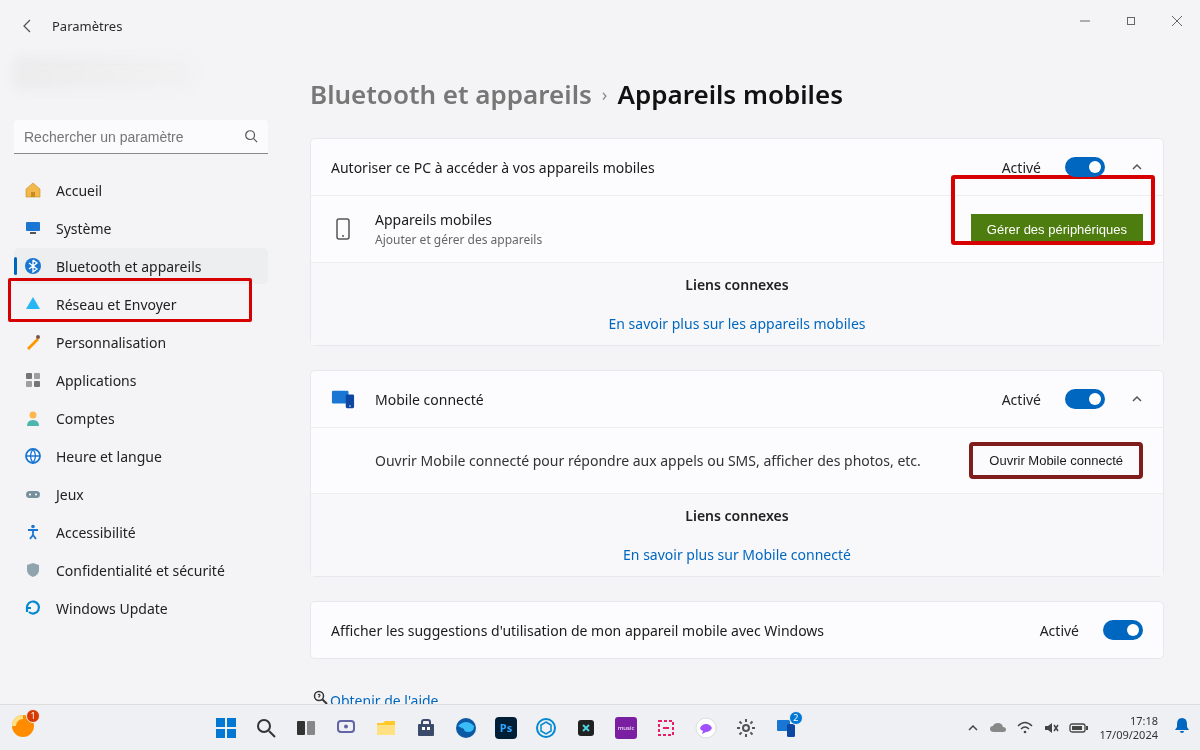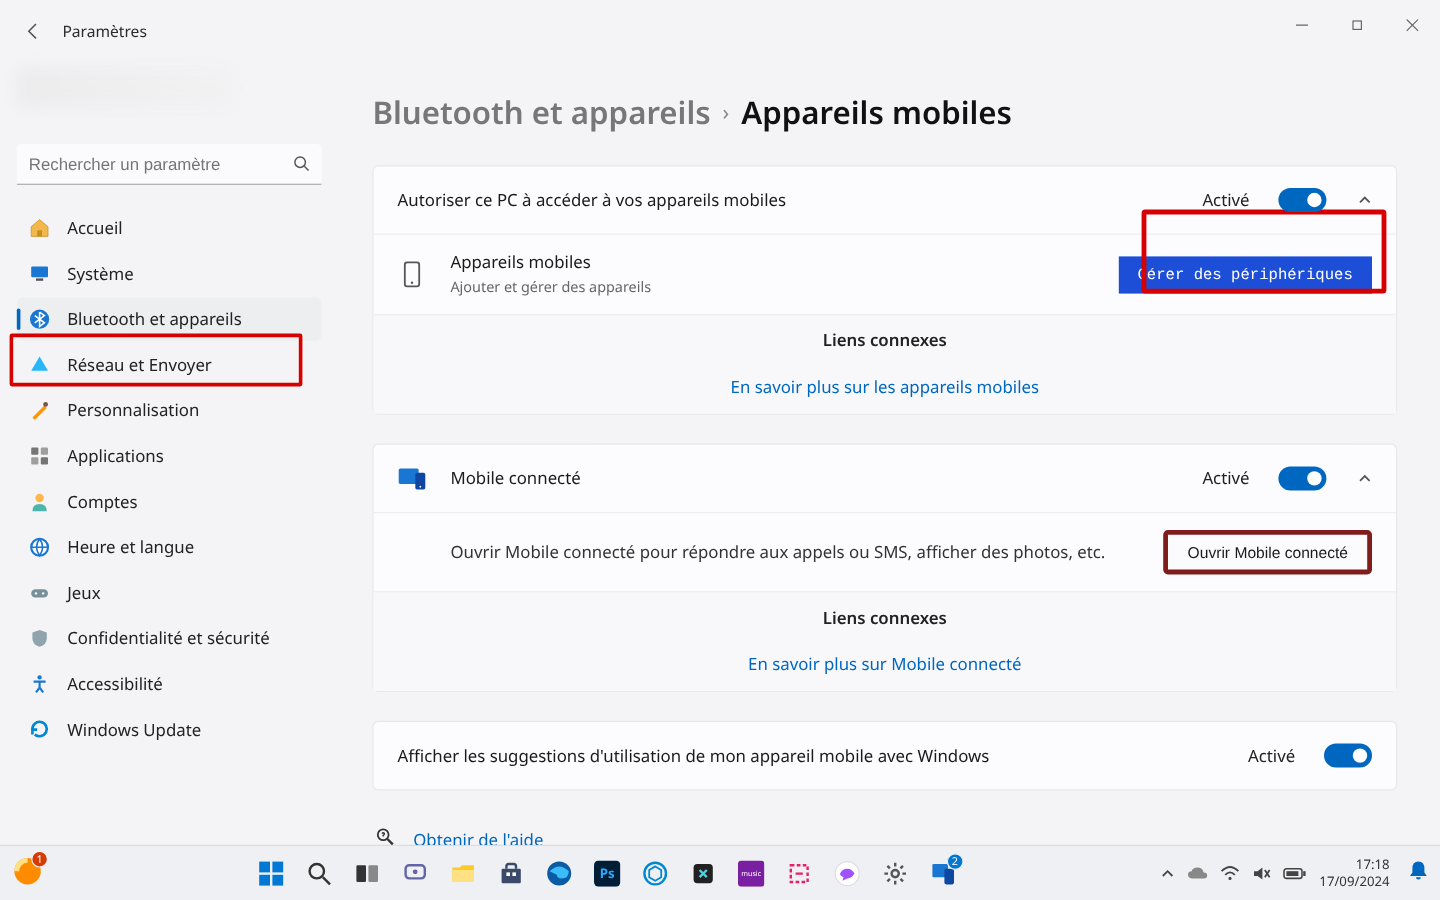--- a/index.html
+++ b/index.html
@@ -103,22 +103,22 @@
       width: 40px; height: 20px; border-radius: 10px; background: #0067c0;
       position: relative; flex-shrink: 0;
     }
     .toggle::after {
       content: ''; position: absolute; width: 12px; height: 12px;
       border-radius: 50%; background: #fff; top: 4px; right: 4px;
     }
     .chevron { color: #555; margin-left: 6px; }
 
     .btn-primary {
-      background: #1d4ed8; color: #fff; border: none; border-radius: 0;
-      padding: 8px 16px; font-size: 13px; cursor: pointer; font-family: Liberation Mono, monospace;
+      background: #4d7c0f; color: #fff; border: none; border-radius: 0;
+      padding: 8px 16px; font-size: 13px; cursor: pointer;
     }
     .btn-secondary {
       background: #fbfbfe; color: #1a1a1a; border: 4px solid #7f1d1d;
       border-radius: 4px; padding: 7px 16px; font-size: 13px; cursor: pointer;
     }
     .links-row {
       background: #f8f8fa; padding: 12px 20px; display: flex;
       align-items: center; gap: 20px; font-size: 14px; flex-direction: column;
     }
     .links-label { font-weight: 600; color: #222; }
@@ -126,21 +126,21 @@
 
     .row.inset { padding-left: 64px; }
     .row.inset .row-title { font-size: 14px; color: #333; }
 
     .annot-manage {
       position: absolute; border: 4px solid #d60000; border-radius: 3px;
       width: 204px; height: 70px; top: 36px; right: 8px; pointer-events: none;
     }
 
     .help-links { margin-top: 4px; }
-    .help-row { display: flex; align-items: center; gap: 14px; padding: 6px 2px; font-size: 14px; }
+    .help-row { display: flex; align-items: center; padding: 6px 2px; font-size: 14px; }
     .help-row .link { color: #0067c0; }
 
     
     .taskbar {
       position: absolute; bottom: 0; left: 0; right: 0; height: 46px;
       background: #eef0f4; border-top: 1px solid #ddd; display: flex;
       align-items: center; padding: 0 10px;
     }
     .tb-center { flex: 1; display: flex; justify-content: center; gap: 2px; }
     .tb-icon {
@@ -289,33 +289,33 @@
               <rect x="2" y="6" width="14" height="7" rx="3.5" fill="#78909c"></rect>
               <circle cx="6" cy="9.5" r="1" fill="#fff"></circle>
               <circle cx="12" cy="9.5" r="1" fill="#fff"></circle>
             </svg>
           </span>
         <span>Jeux</span>
       </div>
       <div class="nav-item">
         <span class="nav-icon">
             <svg width="18" height="18" viewBox="0 0 18 18">
-              <path d="M9 2 L15 4 V9 Q15 14 9 16 Q3 14 3 9 V4 Z" fill="#90a4ae"></path>
-            </svg>
-          </span>
-        <span>Confidentialité et sécurité</span>
-      </div>
-      <div class="nav-item">
-        <span class="nav-icon">
-            <svg width="18" height="18" viewBox="0 0 18 18">
               <circle cx="9" cy="3.5" r="1.8" fill="#1976d2"></circle>
               <path d="M4 7 L14 7 M9 7 V12 M6 16 L9 12 L12 16" stroke="#1976d2" stroke-width="1.8" fill="none"></path>
             </svg>
           </span>
         <span>Accessibilité</span>
+      </div>
+      <div class="nav-item">
+        <span class="nav-icon">
+            <svg width="18" height="18" viewBox="0 0 18 18">
+              <path d="M9 2 L15 4 V9 Q15 14 9 16 Q3 14 3 9 V4 Z" fill="#90a4ae"></path>
+            </svg>
+          </span>
+        <span>Confidentialité et sécurité</span>
       </div>
       <div class="nav-item">
         <span class="nav-icon">
             <svg width="18" height="18" viewBox="0 0 18 18">
               <path d="M3 9 A6 6 0 1 1 5 13" fill="none" stroke="#0288d1" stroke-width="2.2"></path>
               <path d="M3 13 L3 9 L7 9" fill="none" stroke="#0288d1" stroke-width="2.2"></path>
             </svg>
           </span>
         <span>Windows Update</span>
       </div>

